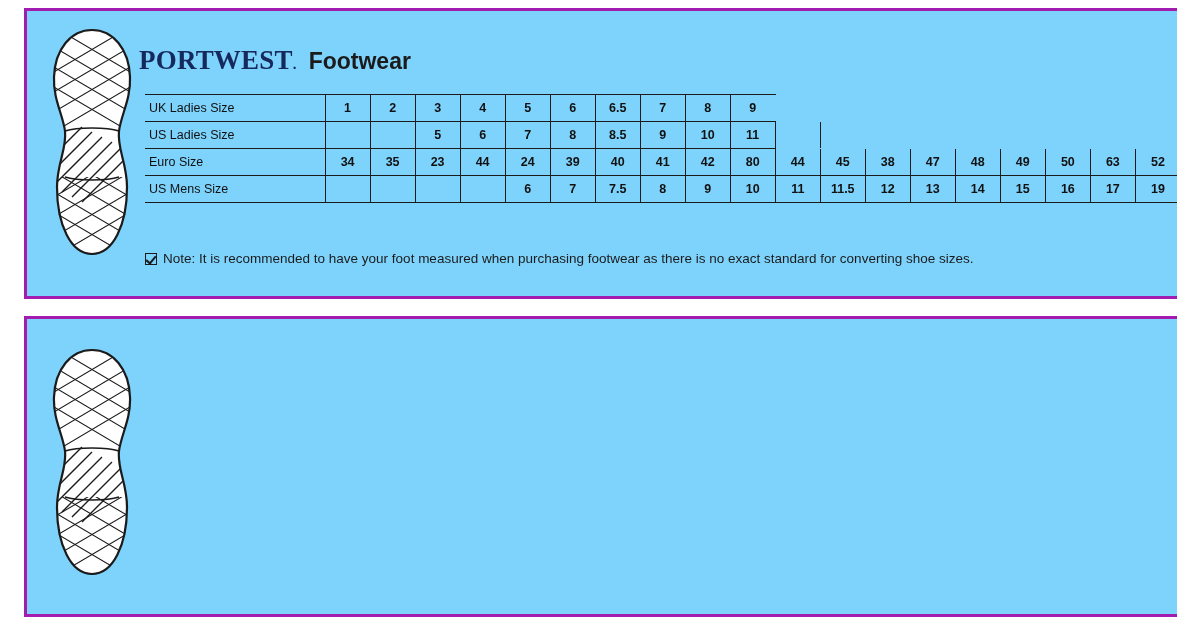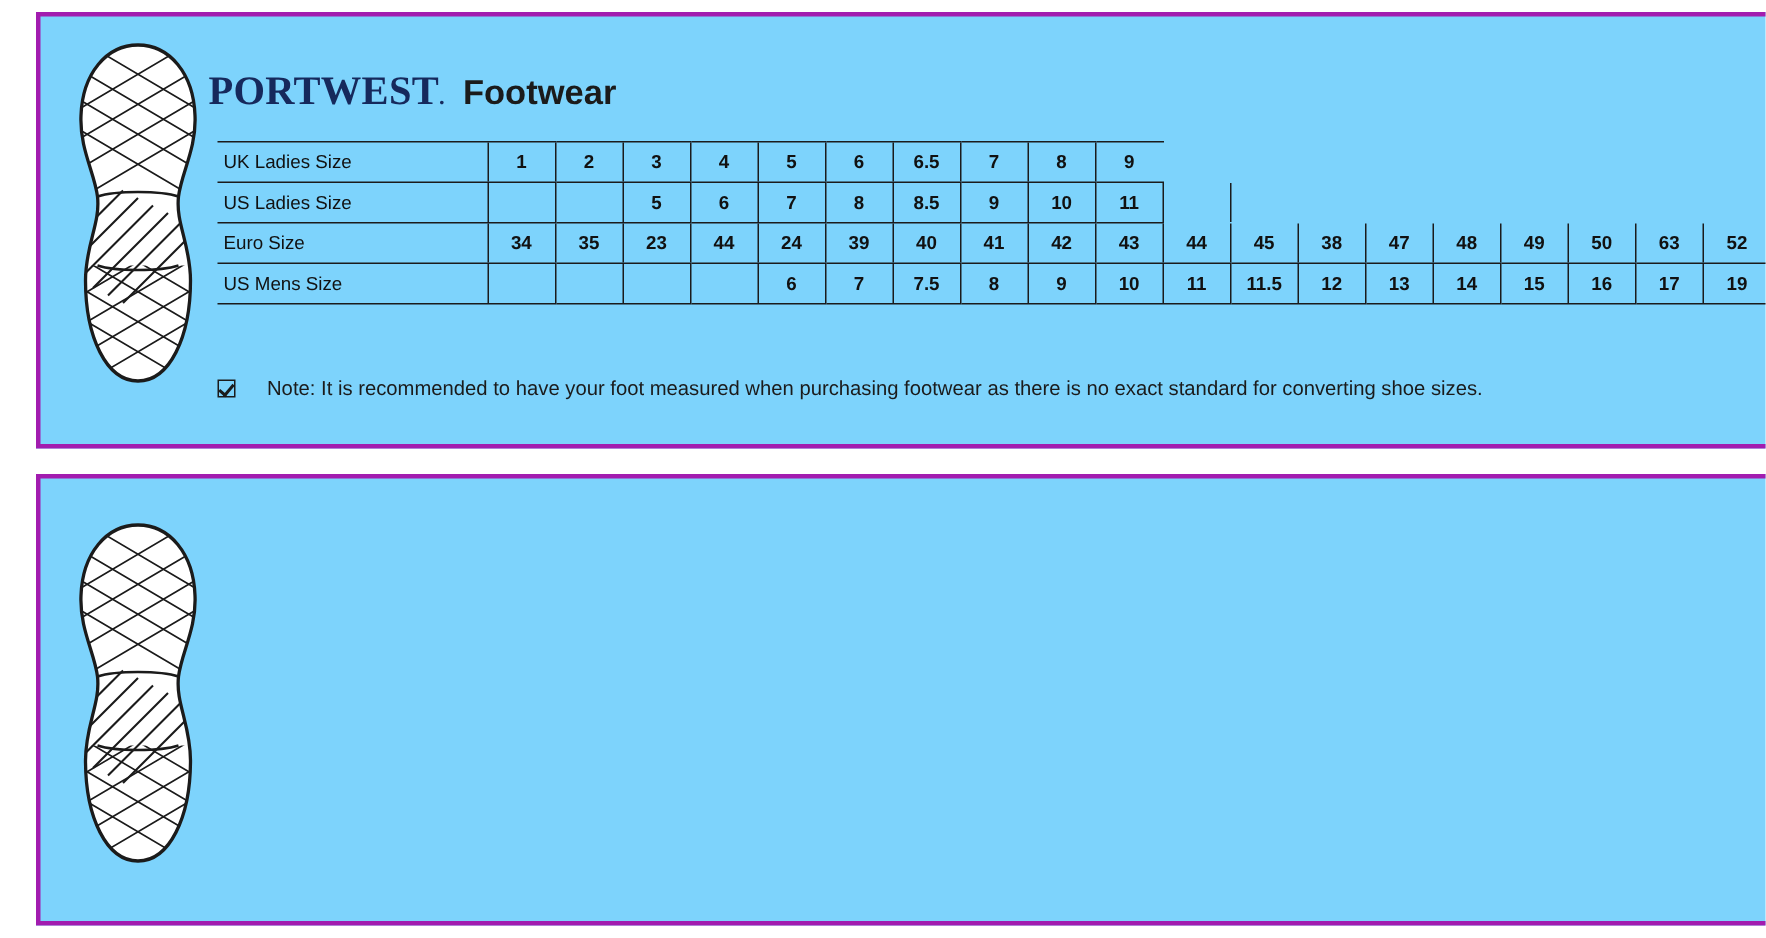--- a/index.html
+++ b/index.html
@@ -109,21 +109,21 @@
   #portwest-table td.blank-l { border-top-color: transparent; border-bottom-color: transparent; }
 
   
   .note {
     position: absolute;
     font-size: 13.5px;
     color: #1b1b1b;
     display: flex;
     align-items: center;
   }
-  #portwest-note { left: 118px; top: 240px; gap: 15px; }
+  #portwest-note { left: 118px; top: 240px; }
   .note-check {
     display: inline-block;
     width: 12px;
     height: 12px;
     border: 1.5px solid #1b1b1b;
     margin-right: 6px;
     position: relative;
     flex: 0 0 auto;
   }
   .note-check:after {
@@ -230,21 +230,21 @@
           <td class="rowhead">Euro Size</td>
           <td>34</td>
           <td>35</td>
           <td>23</td>
           <td>44</td>
           <td>24</td>
           <td>39</td>
           <td>40</td>
           <td>41</td>
           <td>42</td>
-          <td>43</td>
+          <td>80</td>
           <td>44</td>
           <td>45</td>
           <td>38</td>
           <td>47</td>
           <td>48</td>
           <td>49</td>
           <td>50</td>
           <td>63</td>
           <td class="last">52</td>
         </tr>

